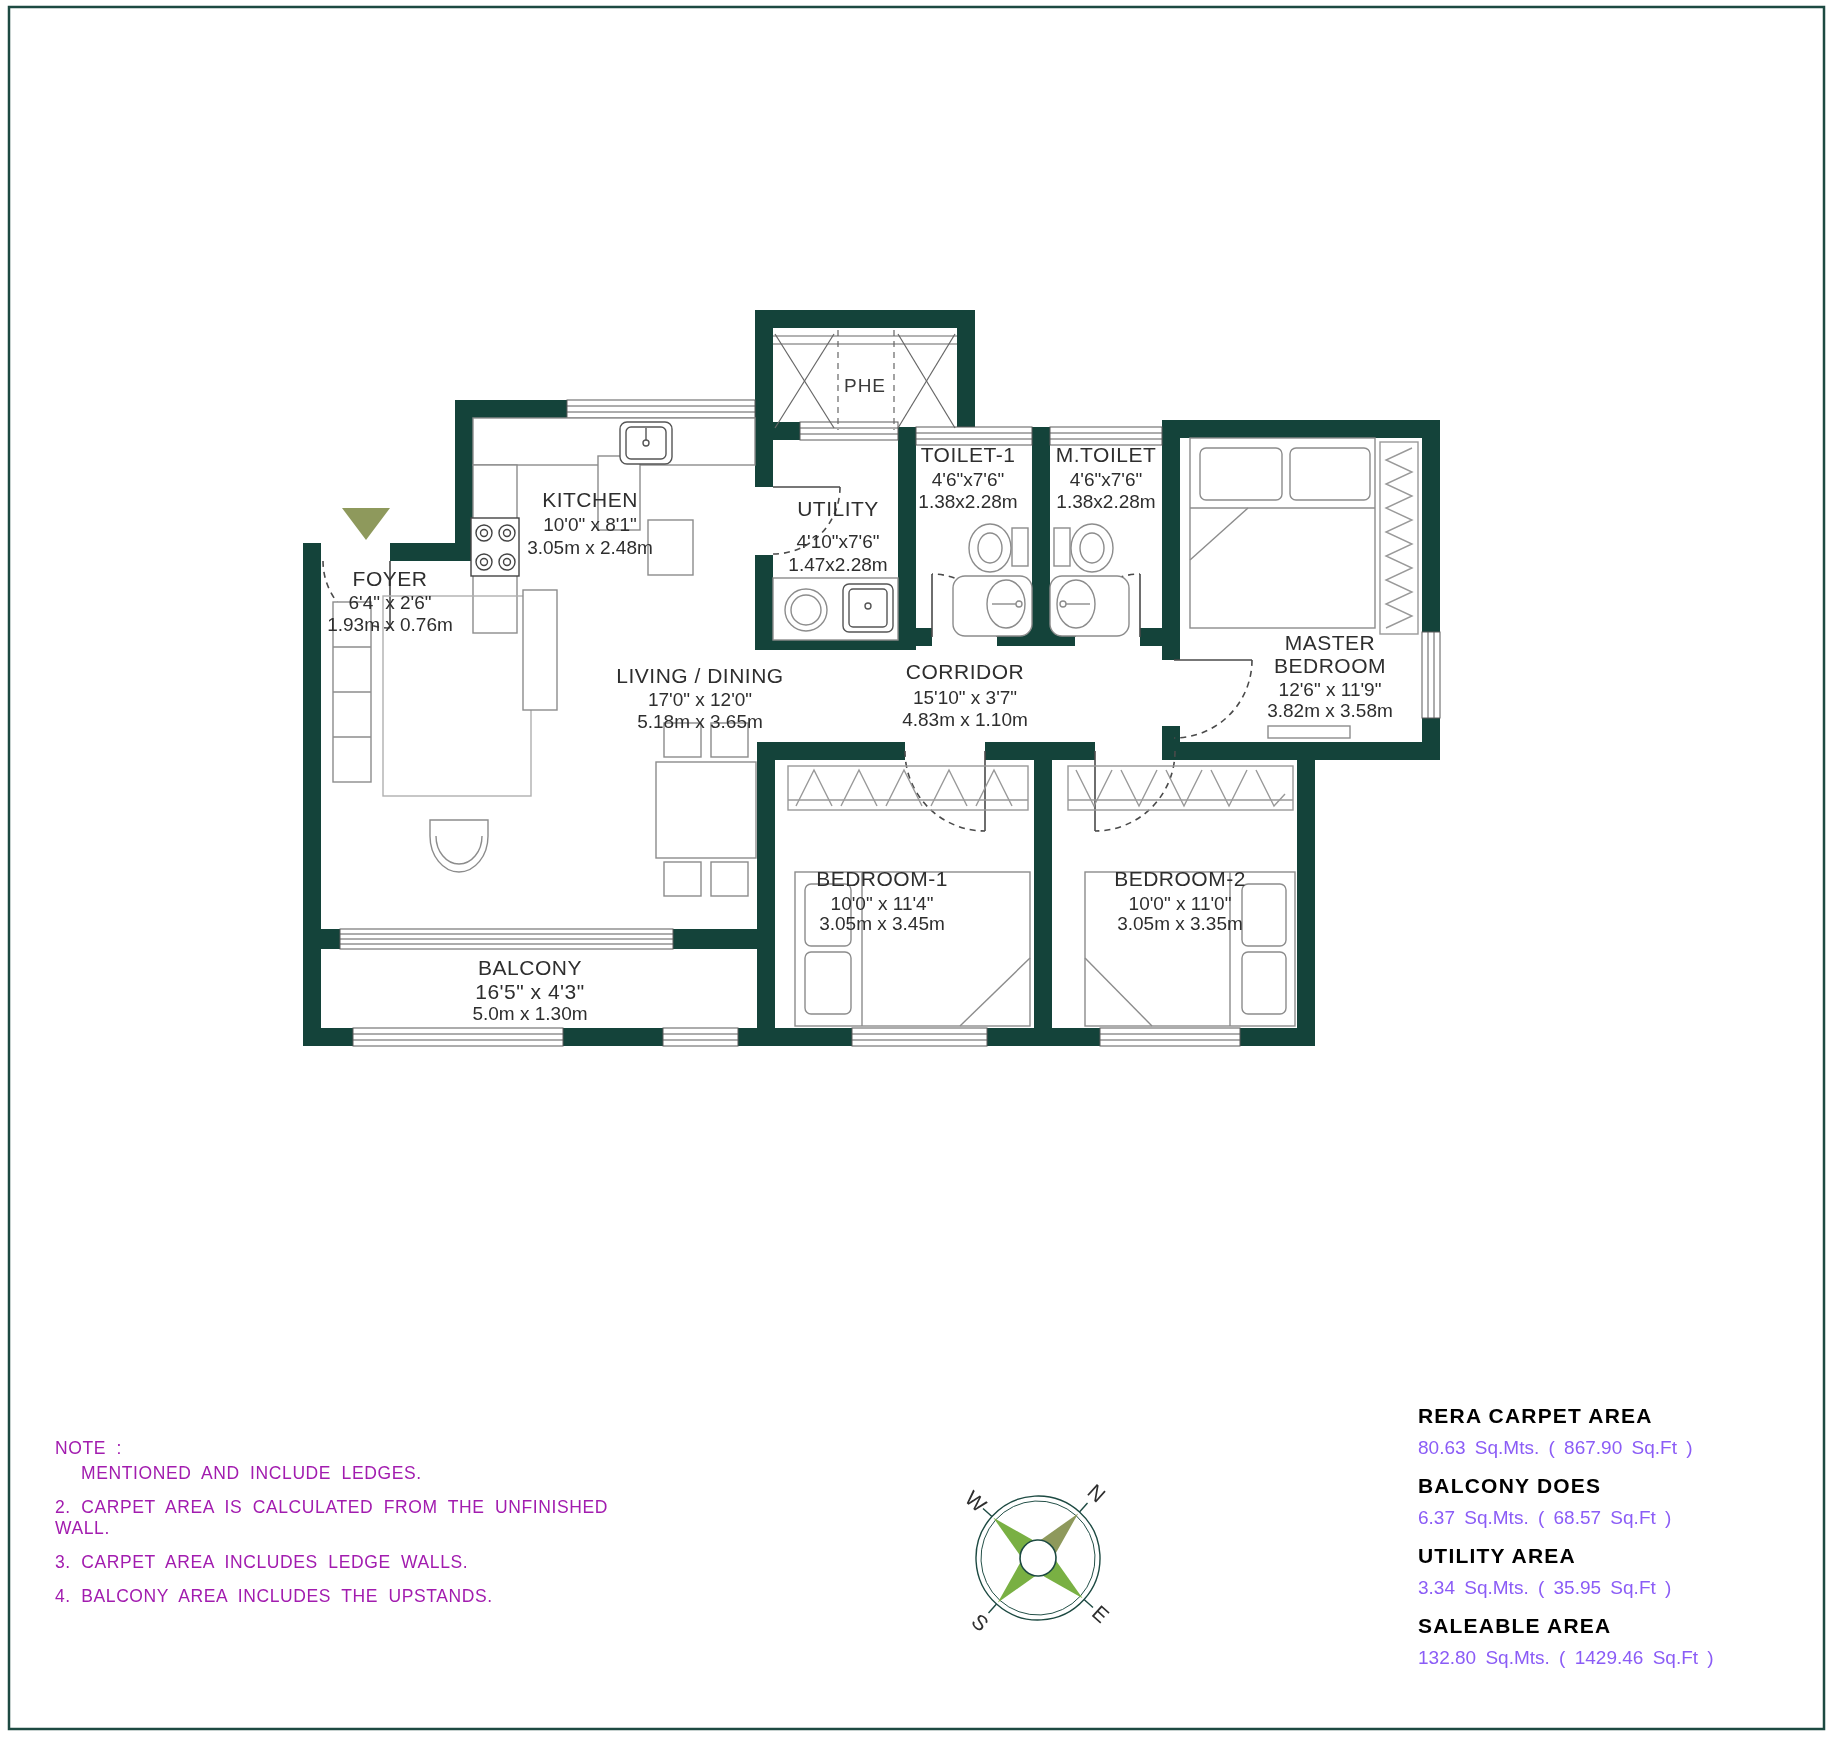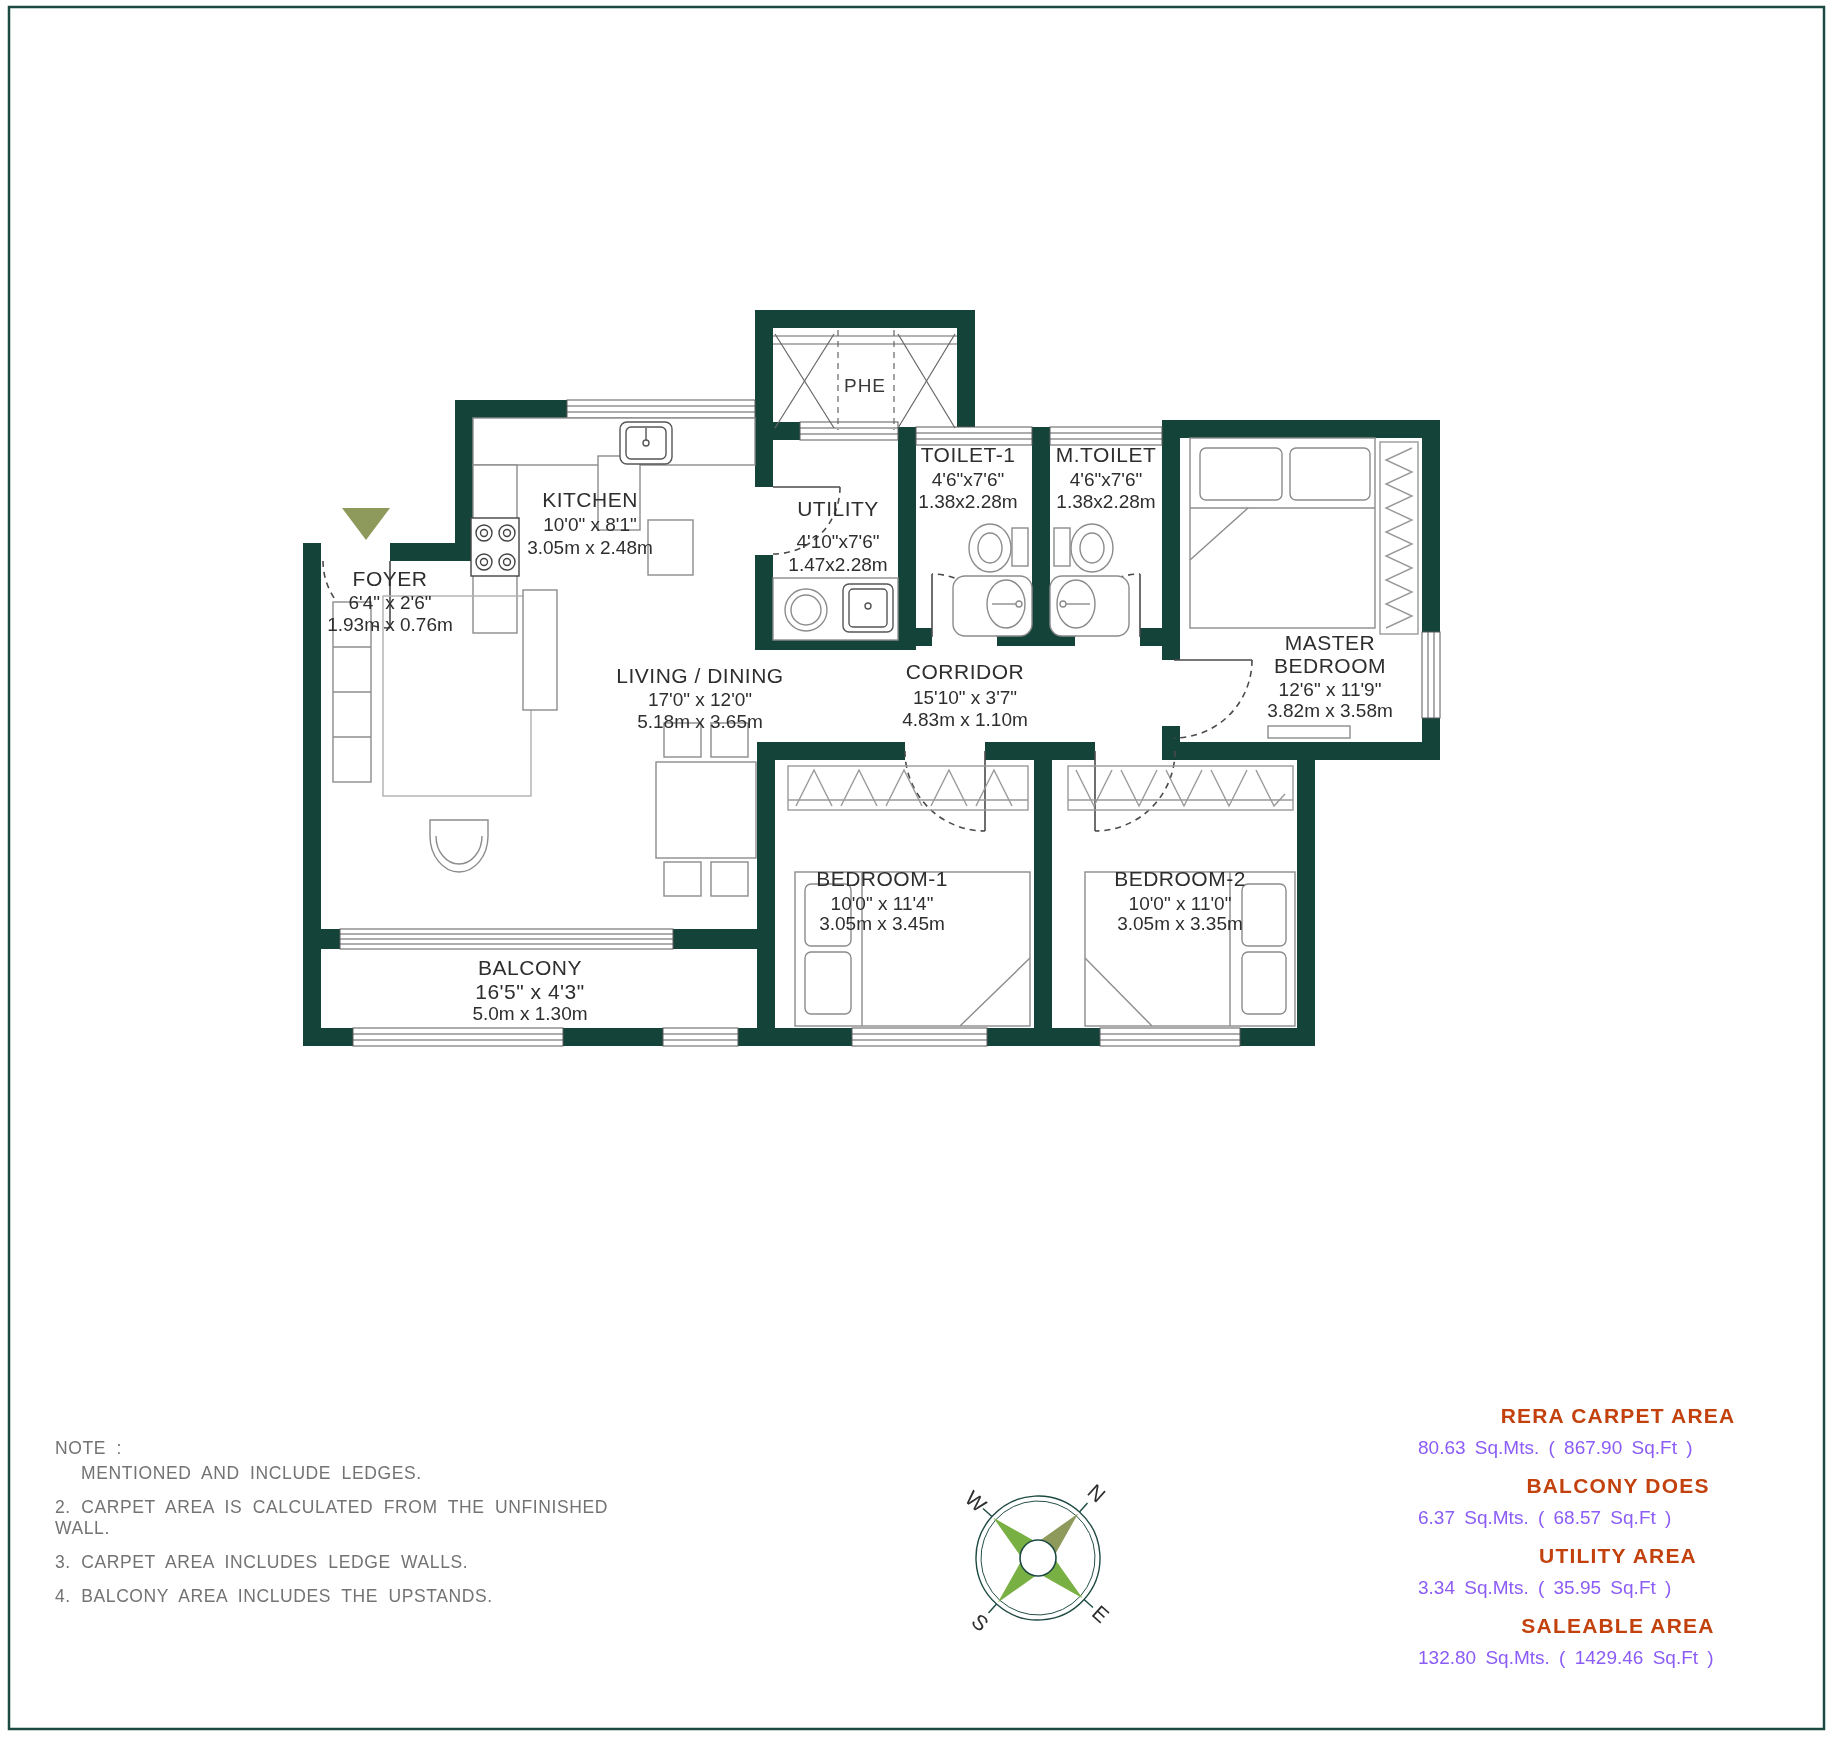--- a/index.html
+++ b/index.html
@@ -4,29 +4,29 @@
 <style>
   html,body{margin:0;padding:0;background:#ffffff;}
   body{width:1833px;height:1737px;position:relative;overflow:hidden;
        font-family:"Liberation Sans", sans-serif;}
   .plan-svg{position:absolute;left:0;top:0;}
   svg text{font-family:"Liberation Sans", sans-serif;fill:#2e2e2e;}
   .room-name{font-size:21px;letter-spacing:.5px;}
   .room-dim{font-size:19px;}
   .phe-label{font-size:19px;fill:#3a3a3a;letter-spacing:1px;}
   
-  .notes{position:absolute;left:55px;top:1438px;width:600px;color:#737373;
+  .notes{position:absolute;left:55px;top:1438px;width:600px;color:#a21caf;
          filter:blur(0.5px);font-size:17.5px;letter-spacing:.6px;word-spacing:5px;}
   .notes .note-title{margin-bottom:8px;}
   .notes .note-line{margin-bottom:13px;}
   .notes .cont{padding-left:26px;margin-top:-4px;}
   
   .areas{position:absolute;left:1418px;top:1404px;width:400px;}
-  .area-label{font-size:21px;font-weight:bold;color:#c2410c;letter-spacing:1.2px;
-              filter:blur(0.55px);margin-bottom:9px;text-align:center;}
+  .area-label{font-size:21px;font-weight:bold;color:#000000;letter-spacing:1.2px;
+              filter:blur(0.55px);margin-bottom:9px;}
   .area-value{font-size:19px;color:#8b5cf6;filter:blur(0.75px);word-spacing:4px;
               margin-bottom:15px;}
   .compass{position:absolute;left:933px;top:1448px;}
 </style>
 </head>
 <body>
 
 <svg class="plan-svg" width="1833" height="1737" viewBox="0 0 1833 1737">
 
   <rect x="9" y="7" width="1815" height="1722" fill="none" stroke="#1d4a42" stroke-width="2.5"></rect>

